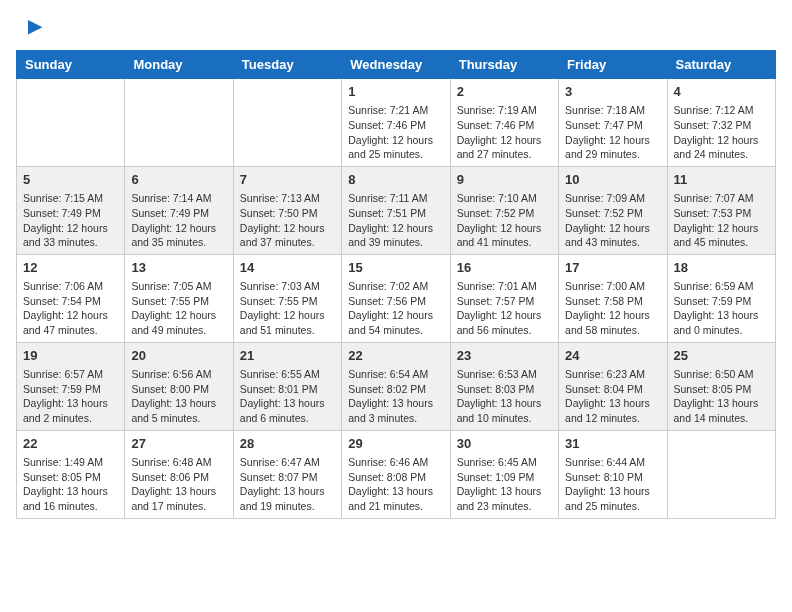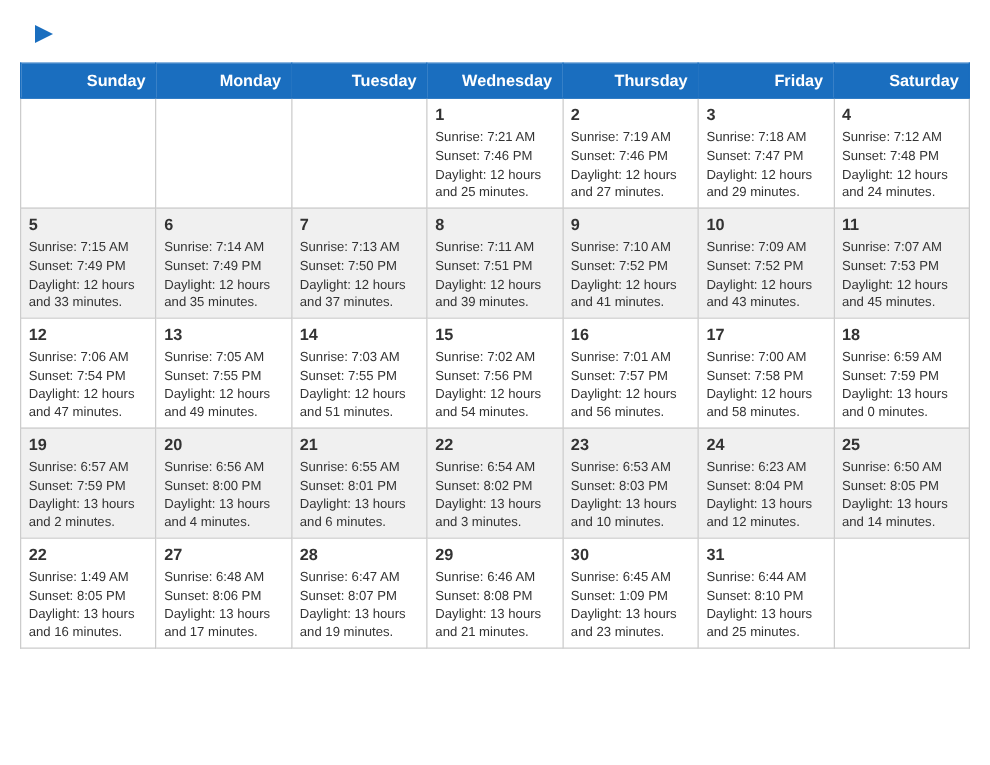--- a/index.html
+++ b/index.html
@@ -52,21 +52,21 @@
       margin-top: 2px;
     }
     .calendar-table {
       width: 100%;
       border-collapse: collapse;
       border: 1px solid #ccc;
     }
     .calendar-table th {
       background-color: #1a6ebf;
       color: #fff;
-      text-align: right;
+      text-align: left;
       padding: 6px 8px;
       font-size: 13px;
       border: 1px solid #1a6ebf;
     }
     .calendar-table td {
       border: 1px solid #ccc;
       vertical-align: top;
       padding: 4px 6px;
       width: calc(100% / 7);
       min-height: 80px;
@@ -152,21 +152,21 @@
             <div>Sunrise: 7:18 AM</div>
             <div>Sunset: 7:47 PM</div>
             <div>Daylight: 12 hours</div>
             <div>and 29 minutes.</div>
           </div>
         </td>
         <td>
           <div class="cell-inner">
             <div class="day-number">4</div>
             <div>Sunrise: 7:12 AM</div>
-            <div>Sunset: 7:48 PM</div>
+            <div>Sunset: 7:32 PM</div>
             <div>Daylight: 12 hours</div>
             <div>and 24 minutes.</div>
           </div>
         </td>
       </tr>
       <tr class="row-shaded">
         <td>
           <div class="cell-inner">
             <div class="day-number">5</div>
             <div>Sunrise: 7:15 AM</div>
@@ -304,21 +304,21 @@
             <div>Daylight: 13 hours</div>
             <div>and 2 minutes.</div>
           </div>
         </td>
         <td>
           <div class="cell-inner">
             <div class="day-number">20</div>
             <div>Sunrise: 6:56 AM</div>
             <div>Sunset: 8:00 PM</div>
             <div>Daylight: 13 hours</div>
-            <div>and 4 minutes.</div>
+            <div>and 5 minutes.</div>
           </div>
         </td>
         <td>
           <div class="cell-inner">
             <div class="day-number">21</div>
             <div>Sunrise: 6:55 AM</div>
             <div>Sunset: 8:01 PM</div>
             <div>Daylight: 13 hours</div>
             <div>and 6 minutes.</div>
           </div>

